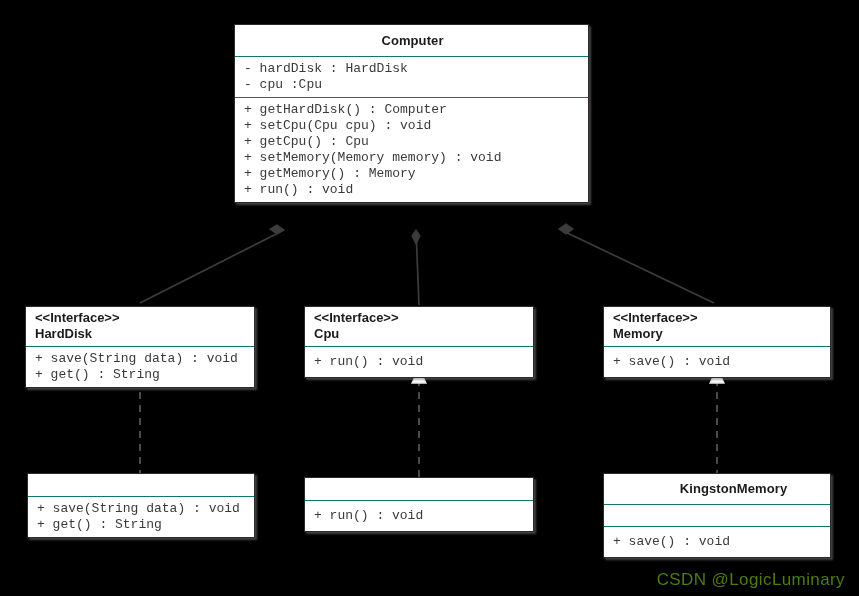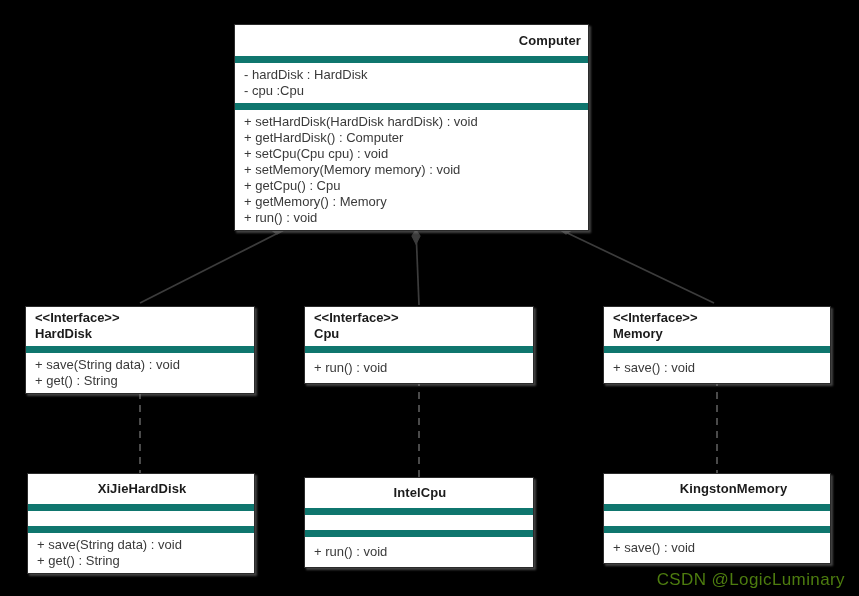--- a/index.html
+++ b/index.html
@@ -29,21 +29,22 @@
     border: 1px solid #2b2b2b;
     box-sizing: border-box;
     box-shadow: 2px 2px 2px rgba(120,120,120,0.55);
     z-index: 5;
   }
   .compartment {
     box-sizing: border-box;
     padding: 4px 7px 4px 9px;
   }
   .compartment + .compartment {
-    border-top: 7px solid #0f766e;
+    border-top: 1px solid #0f766e;
+    font-family: Liberation Mono, monospace;
   }
   .cmp-title {
     text-align: center;
     font-weight: bold;
     font-size: 13px;
     color: #1b1b1b;
     letter-spacing: 0.1px;
     line-height: 16px;
   }
   .stereotype {
@@ -111,34 +112,33 @@
       <polygon points="419,368 412,383 426,383" fill="#ffffff" stroke="#e8e8e8" stroke-width="1.3"></polygon>
     </g>
 
     <g>
       <line x1="717" y1="477" x2="717" y2="383" stroke="#4a4a4a" stroke-width="2" stroke-dasharray="7,6"></line>
       <polygon points="717,368 710,383 724,383" fill="#ffffff" stroke="#e8e8e8" stroke-width="1.3"></polygon>
     </g>
   </svg>
 
   <div class="uml-box" style="left:234px; top:24px; width:355px;">
-    <div class="compartment cmp-title" style="height:31px; line-height:23px;text-align:right;">Computer</div>
+    <div class="compartment cmp-title" style="height:31px; line-height:23px;">Computer</div>
     <div class="compartment">
       <ul class="member-list">
         <li>- hardDisk : HardDisk</li>
         <li>- cpu :Cpu</li>
       </ul>
     </div>
     <div class="compartment">
       <ul class="member-list">
-        <li>+ setHardDisk(HardDisk hardDisk) : void</li>
         <li>+ getHardDisk() : Computer</li>
         <li>+ setCpu(Cpu cpu) : void</li>
+        <li>+ getCpu() : Cpu</li>
         <li>+ setMemory(Memory memory) : void</li>
-        <li>+ getCpu() : Cpu</li>
         <li>+ getMemory() : Memory</li>
         <li>+ run() : void</li>
       </ul>
     </div>
   </div>
 
   <div class="uml-box" style="left:25px; top:306px; width:230px;">
     <div class="compartment" style="padding:3px 7px 4px 9px;">
       <span class="stereotype">&lt;&lt;Interface&gt;&gt;</span>
       <span class="stereotype">HardDisk</span>
@@ -169,32 +169,30 @@
       <span class="stereotype">Memory</span>
     </div>
     <div class="compartment" style="padding-top:7px; padding-bottom:7px;">
       <ul class="member-list">
         <li>+ save() : void</li>
       </ul>
     </div>
   </div>
 
   <div class="uml-box" style="left:27px; top:473px; width:228px;">
-    <div class="compartment cmp-title" style="height:30px; line-height:22px;">XiJieHardDisk</div>
     <div class="compartment cmp-empty"></div>
     <div class="compartment">
       <ul class="member-list">
         <li>+ save(String data) : void</li>
         <li>+ get() : String</li>
       </ul>
     </div>
   </div>
 
   <div class="uml-box" style="left:304px; top:477px; width:230px;">
-    <div class="compartment cmp-title" style="height:30px; line-height:22px;">IntelCpu</div>
     <div class="compartment cmp-empty"></div>
     <div class="compartment" style="padding-top:7px; padding-bottom:7px;">
       <ul class="member-list">
         <li>+ run() : void</li>
       </ul>
     </div>
   </div>
 
   <div class="uml-box" style="left:603px; top:473px; width:228px;">
     <div class="compartment cmp-title" style="height:30px; line-height:22px;padding-left:40px;">KingstonMemory</div>

